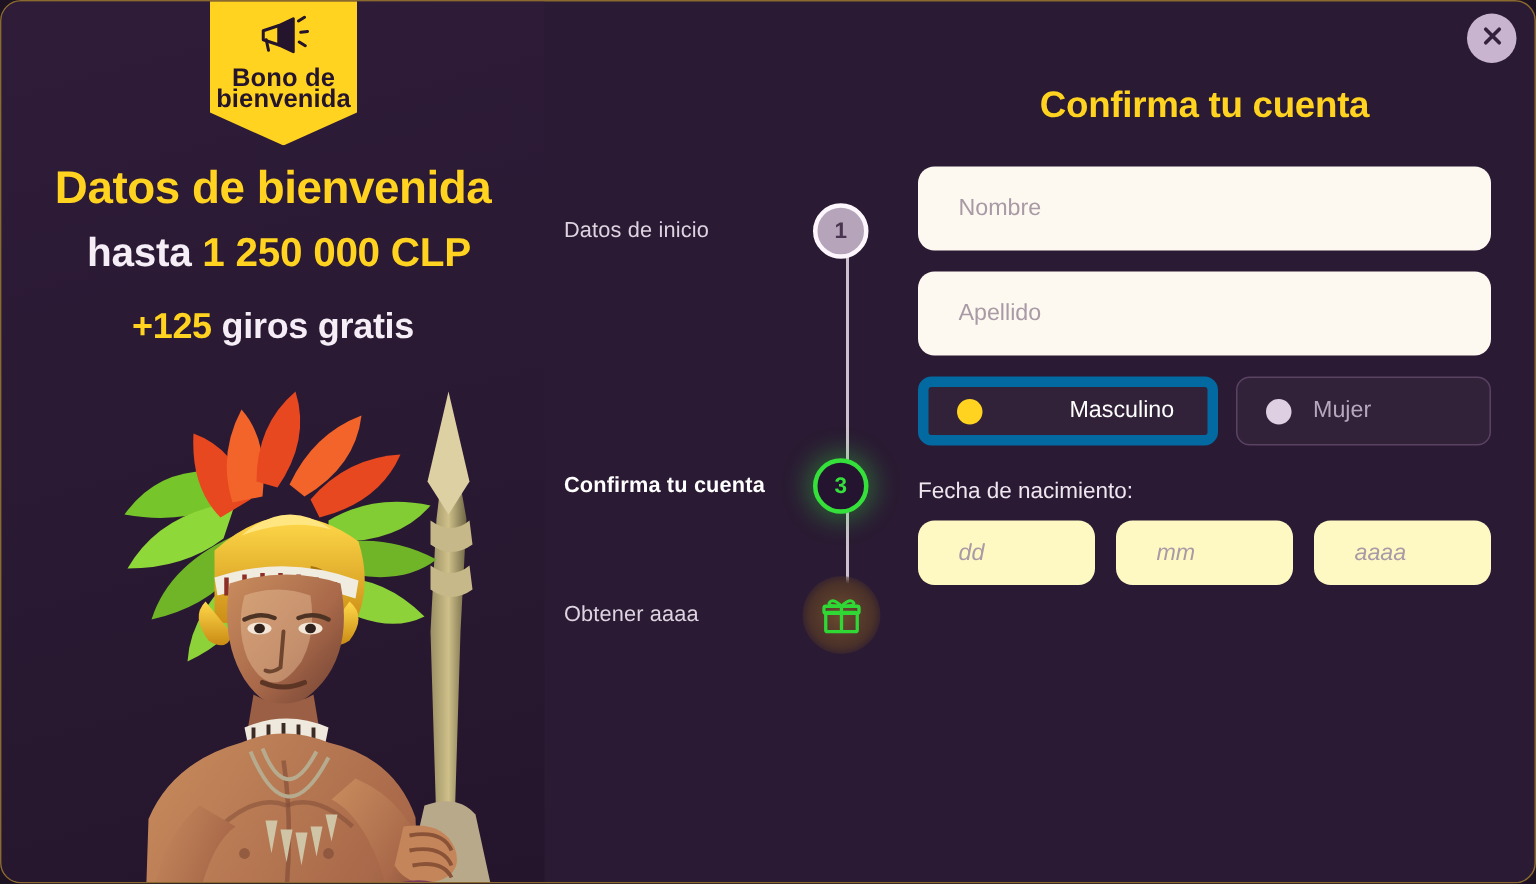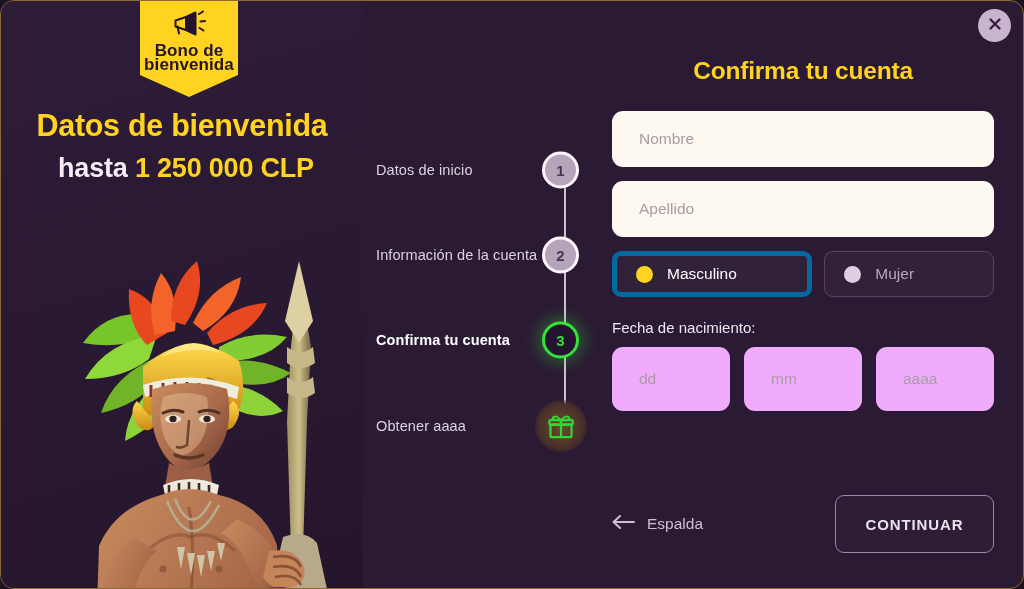--- a/index.html
+++ b/index.html
@@ -63,21 +63,21 @@
 
   
   #close-btn {
     position: absolute; right: 12px; top: 8px;
     width: 33px; height: 33px; border-radius: 50%;
     background: #c9b4cf; border: none; cursor: pointer;
     display: flex; align-items: center; justify-content: center;
   }
 
   
-  #stepper { position: absolute; left: 375px; top: 136px; width: 215px; height: 320px; }
+  #stepper { position: absolute; left: 375px; top: 120px; width: 215px; height: 320px; }
   .rail {
     position: absolute; left: 188px; top: 22px;
     width: 2px; height: 283px; background: #e9dfe9; opacity:.85;
   }
   .step { position: absolute; left: 0; width: 215px; height: 42px; display:flex; align-items:center; }
   .step-label {
     flex: 1; padding-right: 14px; text-align: left;
     font-size: 14.5px; line-height: 19px; color: #ded3e0; letter-spacing: .1px;
   }
   .step.current .step-label { color: #ffffff; font-weight: 700; }
@@ -112,35 +112,36 @@
     display: block; margin-bottom: 14px;
   }
   .field::placeholder { color: #a99ba6; }
 
   .gender-row { display: flex; gap: 12px; margin-top: 8px; margin-bottom: 22px; }
   .gender-opt {
     width: 203px; height: 46px; border-radius: 9px;
     display: flex; align-items: center; padding-left: 19px;
     background: rgba(255,255,255,.035); cursor: pointer;
   }
-  .gender-opt.sel { border: 5px solid #0369a1; width: 203px; }
+  .gender-opt.sel { border: 7px solid #0369a1; width: 203px; gap: 44px; }
   .gender-opt.unsel { border: 1px solid #5a4263; width: 172px; }
   .dot { width: 17px; height: 17px; border-radius: 50%; margin-right: 14px; flex-shrink: 0; }
   .dot.on { background: #ffd31f; }
   .dot.off { background: #ded0e2; }
   .g-label { font-size: 15.5px; color: #ffffff; }
   .gender-opt.unsel .g-label { color: #b6a7bd; }
 
   #dob-label { font-size: 15px; color: #efe7f0; margin-bottom: 11px; }
   .dob-row { display: flex; gap: 14px; }
   .dob {
-    width: 118px; height: 64px; border-radius: 11px;
-    background: #f0abfc; border: none; outline: none;
+    width: 118px; height: 43px; border-radius: 11px;
+    background: #fef9c3; border: none; outline: none;
     padding: 0 27px; font-size: 15.5px; color: #3a2c3f;
     font-family: "Liberation Sans", sans-serif;
+    font-style: italic;
   }
   .dob::placeholder { color: #a99ba6; }
 
   #actions {
     position: absolute; left: 611px; top: 494px; width: 382px; height: 58px;
     display: flex; align-items: center; justify-content: space-between;
   }
   #back-link {
     display:flex; align-items:center; gap: 11px; cursor: pointer;
     font-size: 15.5px; color: #cdbed3; background:none; border:none;
@@ -172,20 +173,23 @@
       <span class="rb-text">Bono de</span>
       <span class="rb-text" style="margin-top:0">bienvenida</span>
     </div>
 
     <div id="promo-title">Datos de bienvenida</div>
 
     <div id="promo-sub">
       <span>hasta </span><span class="amt">1 250 000 CLP</span>
     </div>
 
+    <div id="promo-spins">
+      <span class="num">+125</span><span> giros gratis</span>
+    </div>
 
     <svg id="warrior" viewBox="0 0 350 339">
       <defs>
         <linearGradient id="skin" x1="0" y1="0" x2="1" y2="1">
           <stop offset="0%" stop-color="#c98d5e"></stop>
             <stop offset="55%" stop-color="#a9694a"></stop>
             <stop offset="100%" stop-color="#6d3f31"></stop>
         </linearGradient>
         <linearGradient id="gold" x1="0" y1="0" x2="0" y2="1">
           <stop offset="0%" stop-color="#ffd94a"></stop>
@@ -288,24 +292,20 @@
   </button>
 
   <div id="stepper">
     <div class="rail"></div>
 
     <div class="step" style="top:12px">
       <div class="step-label">Datos de inicio</div>
       <div class="bubble done">1</div>
     </div>
 
-    <div class="step" style="top:97px">
-      <div class="step-label">Información de la cuenta</div>
-      <div class="bubble done">2</div>
-    </div>
 
     <div class="step current" style="top:182px">
       <div class="step-label">Confirma tu cuenta</div>
       <div class="bubble current">3</div>
     </div>
 
     <div class="step" style="top:268px">
       <div class="step-label">Obtener aaaa</div>
       <div class="bubble gift">
         <svg width="28" height="28" viewBox="0 0 24 24" fill="none">
@@ -337,25 +337,14 @@
     </div>
 
     <div id="dob-label">Fecha de nacimiento:</div>
     <div class="dob-row">
       <input class="dob" placeholder="dd" style="">
       <input class="dob" placeholder="mm" style="">
       <input class="dob" placeholder="aaaa" style="">
     </div>
   </div>
 
-  <div id="actions">
-    <button id="back-link">
-      <span>
-        <svg width="24" height="14" viewBox="0 0 24 14" fill="none">
-          <path d="M1.5 7 L22 7 M1.5 7 L8 1 M1.5 7 L8 13" stroke="#cdbed3" stroke-width="2" stroke-linecap="round" stroke-linejoin="round"></path>
-        </svg>
-      </span>
-      <span>Espalda</span>
-    </button>
-    <button id="continue-btn">CONTINUAR</button>
-  </div>
 
 </div>
 
 </body></html>

